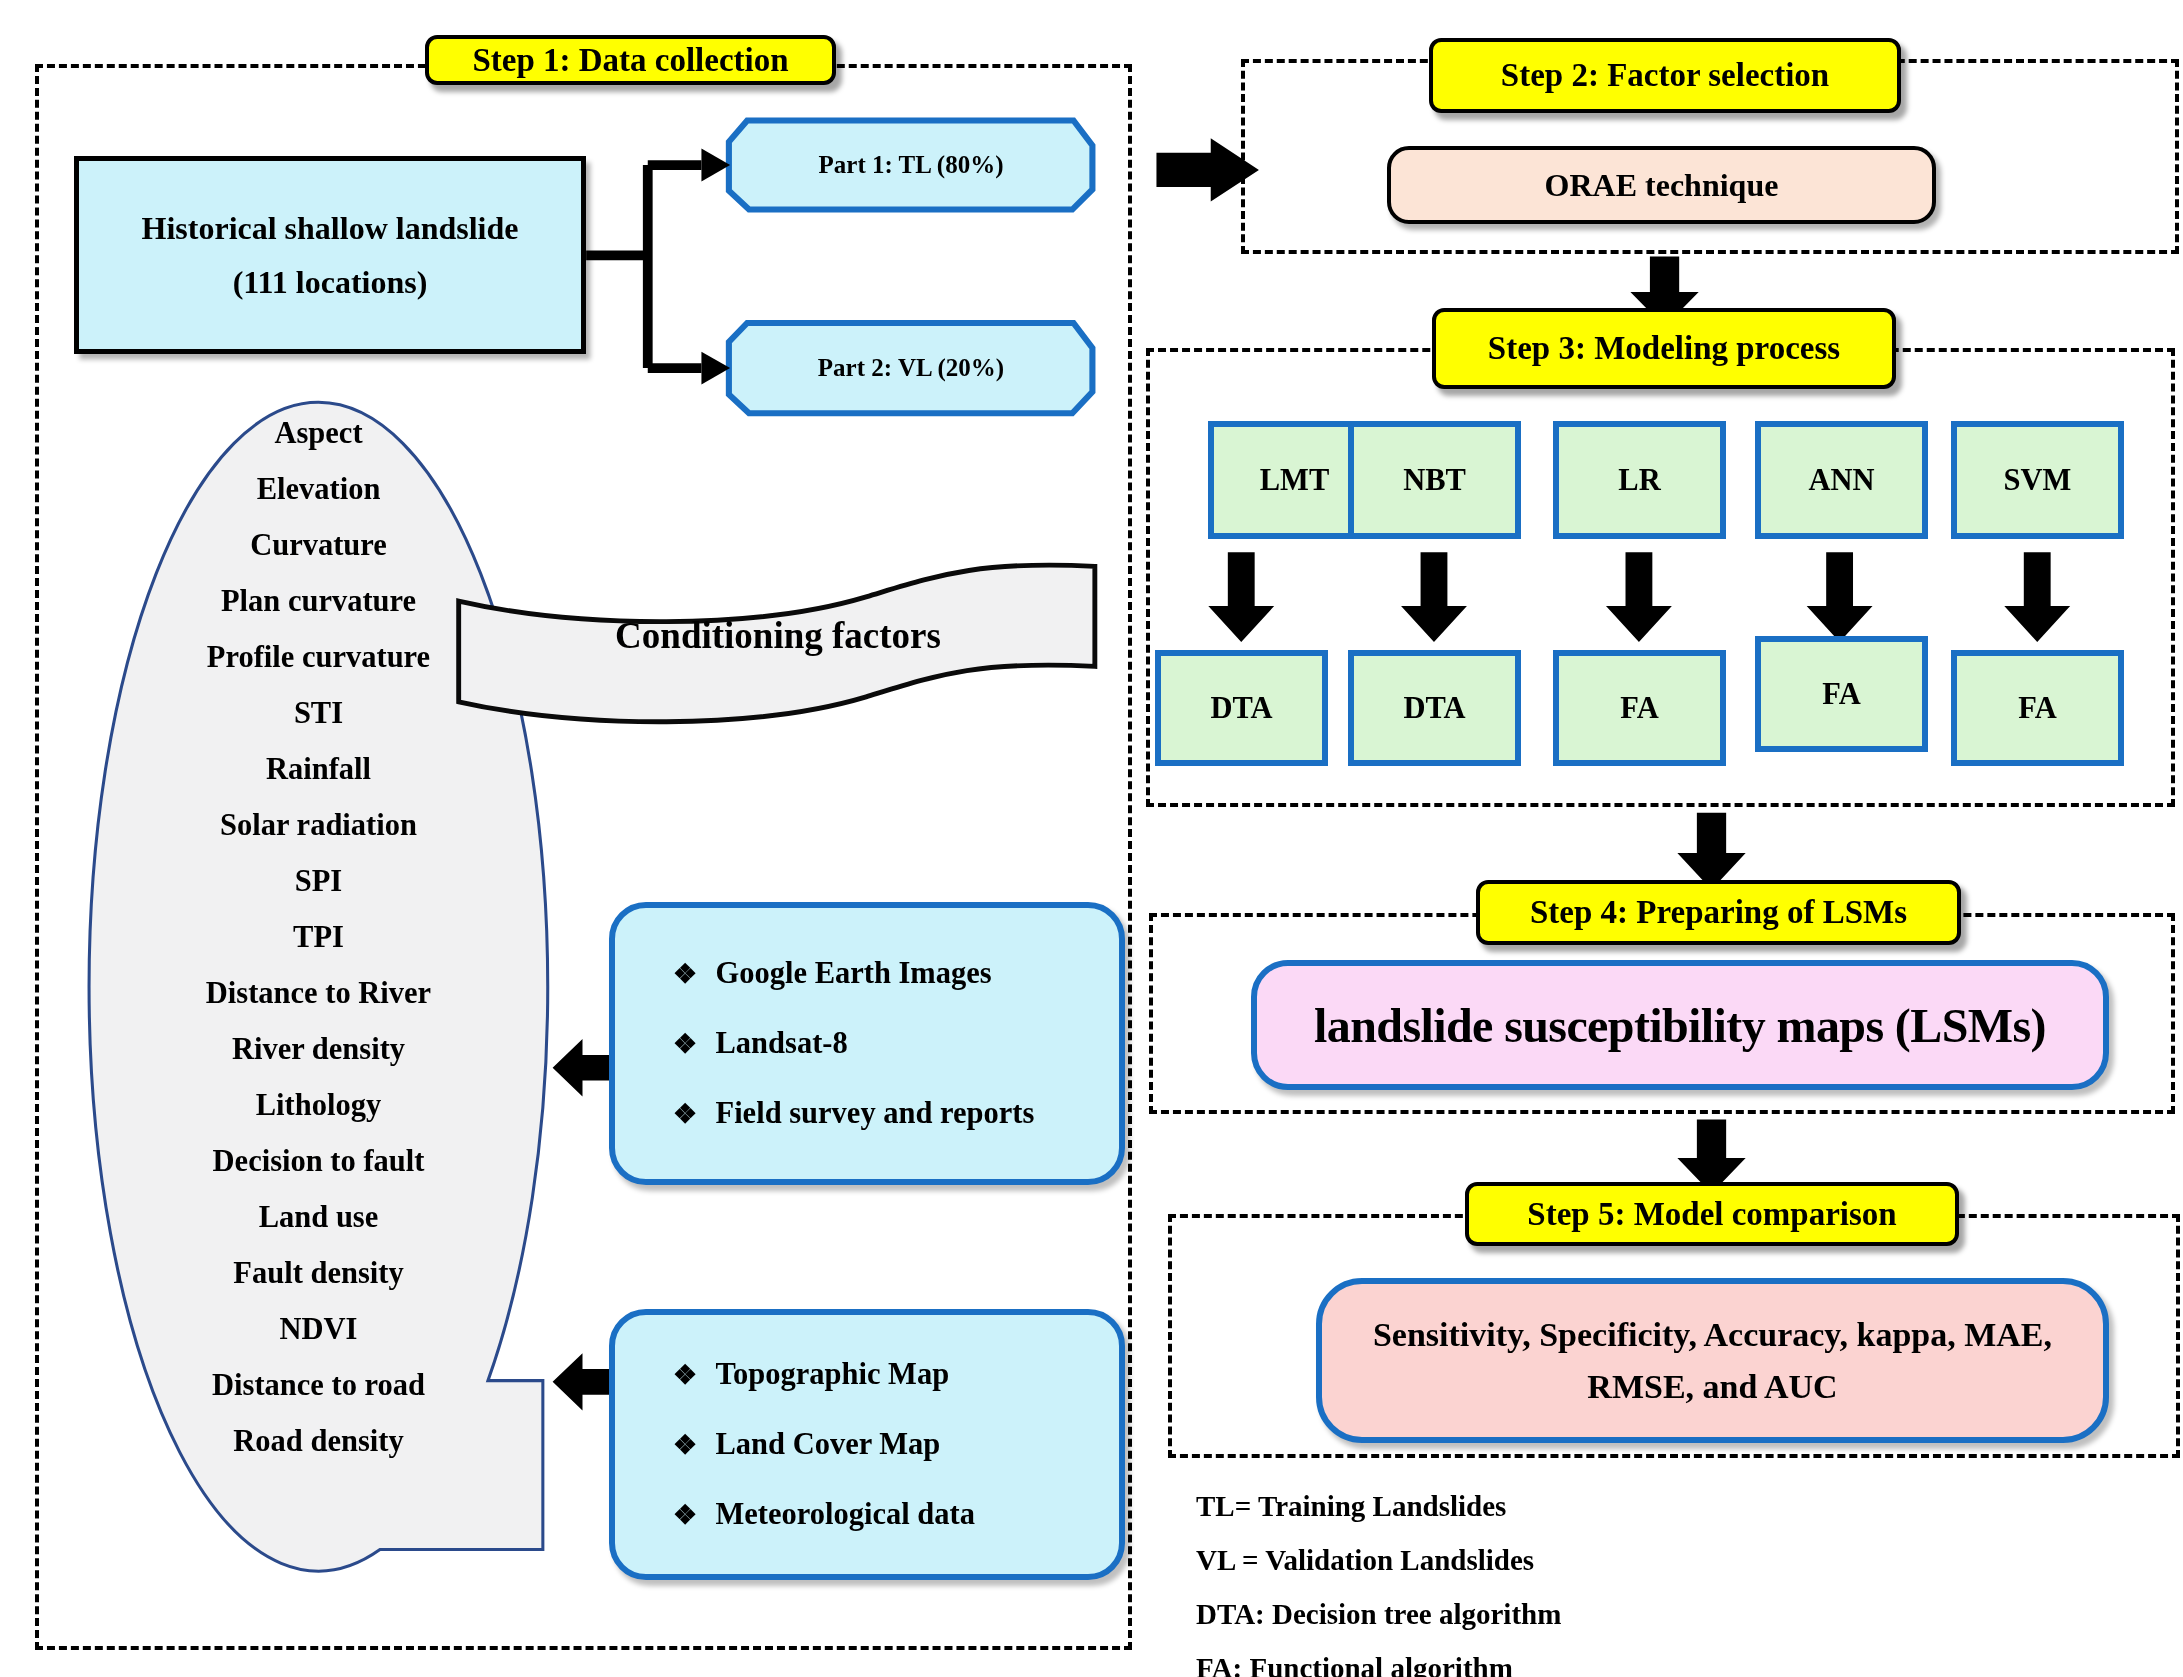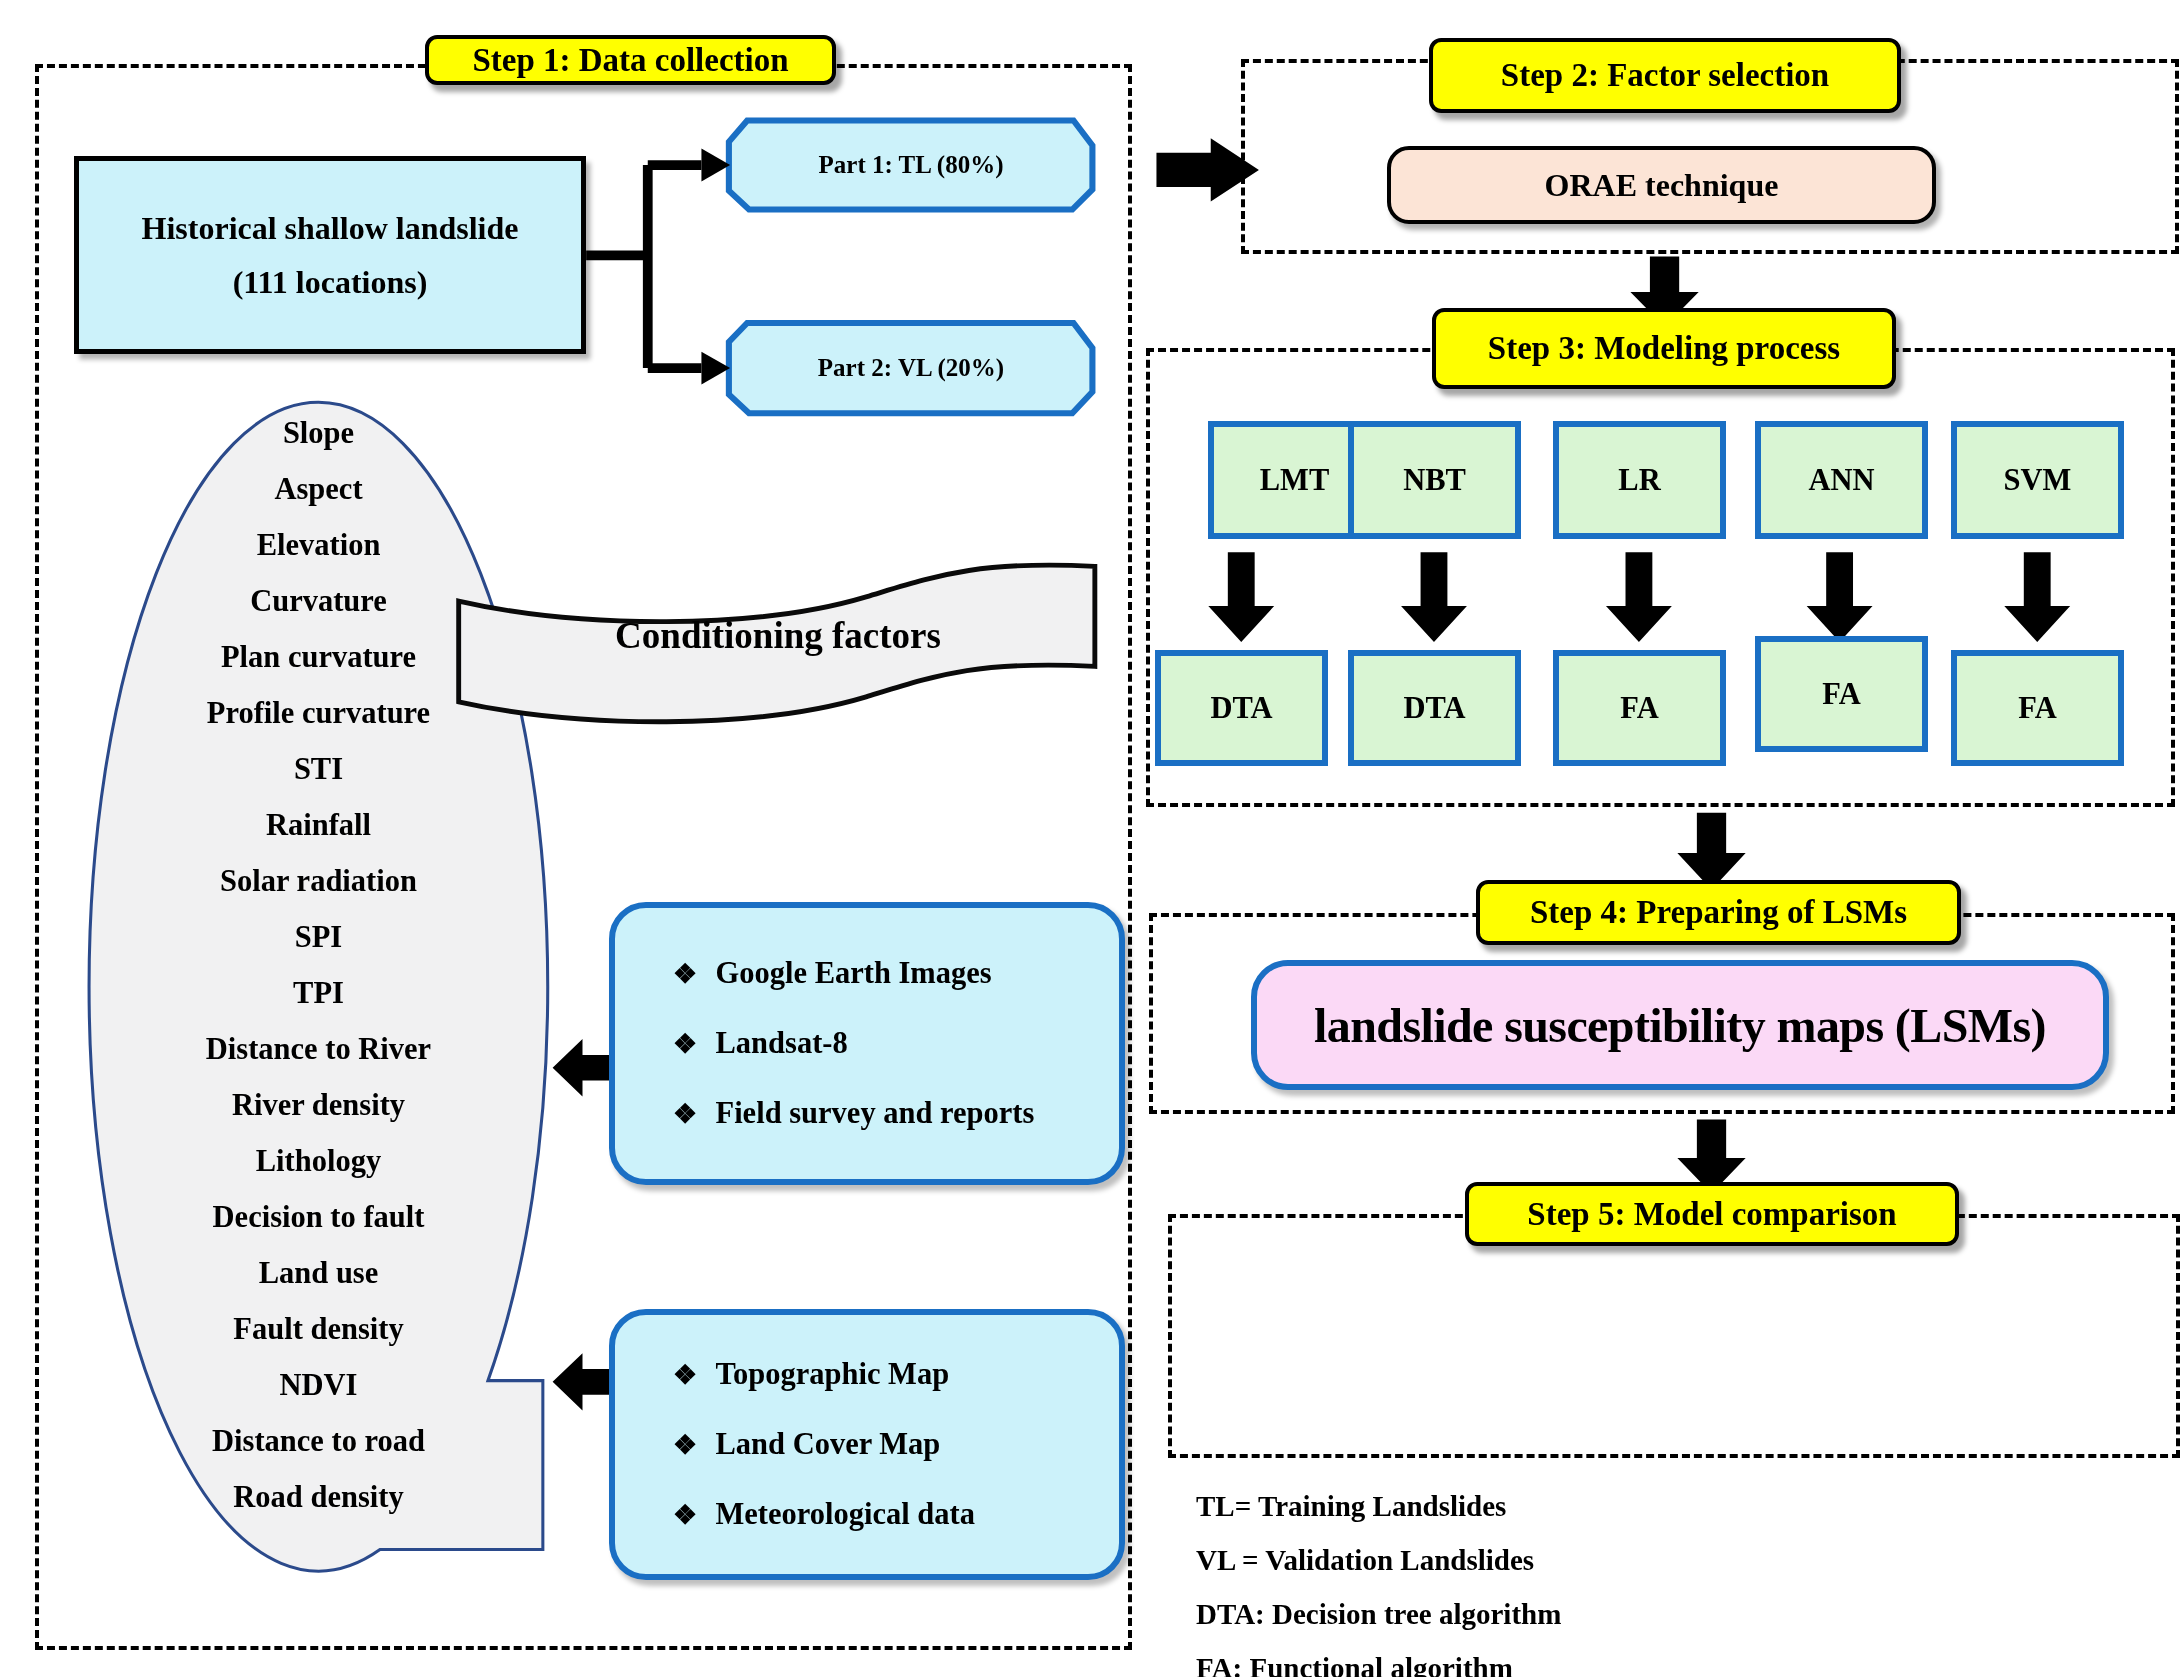--- a/index.html
+++ b/index.html
@@ -131,21 +131,20 @@
   </div>
 
   <div class="plaque-label" style="left:729px;top:120px;width:364px;height:89px;">
     <span>Part 1: TL (80%)</span>
   </div>
   <div class="plaque-label" style="left:729px;top:323px;width:364px;height:90px;">
     <span>Part 2: VL (20%)</span>
   </div>
 
   <div class="factors" style="left:89px;top:405px;width:459px;">
-    <div class="factor">Slope</div>
     <div class="factor">Aspect</div>
     <div class="factor">Elevation</div>
     <div class="factor">Curvature</div>
     <div class="factor">Plan curvature</div>
     <div class="factor">Profile curvature</div>
     <div class="factor">STI</div>
     <div class="factor">Rainfall</div>
     <div class="factor">Solar radiation</div>
     <div class="factor">SPI</div>
     <div class="factor">TPI</div>
@@ -227,20 +226,24 @@
     <span>FA</span>
   </div>
   <div class="greenbox" style="left:1951px;top:650px;width:173px;height:116px;">
     <span>FA</span>
   </div>
 
   <div class="pinkbox" style="left:1251px;top:960px;width:858px;height:130px;">
     <span>landslide susceptibility maps (LSMs)</span>
   </div>
 
+  <div class="salmonbox" style="left:1316px;top:1278px;width:793px;height:165px;">
+    <div>Sensitivity, Specificity, Accuracy, kappa, MAE,</div>
+    <div>RMSE, and AUC</div>
+  </div>
 
   <div class="legend" style="left:1196px;top:1479px;">
     <div class="legend-line">TL= Training Landslides</div>
     <div class="legend-line">VL = Validation Landslides</div>
     <div class="legend-line">DTA: Decision tree algorithm</div>
     <div class="legend-line">FA: Functional algorithm</div>
   </div>
 
 </div>
 

